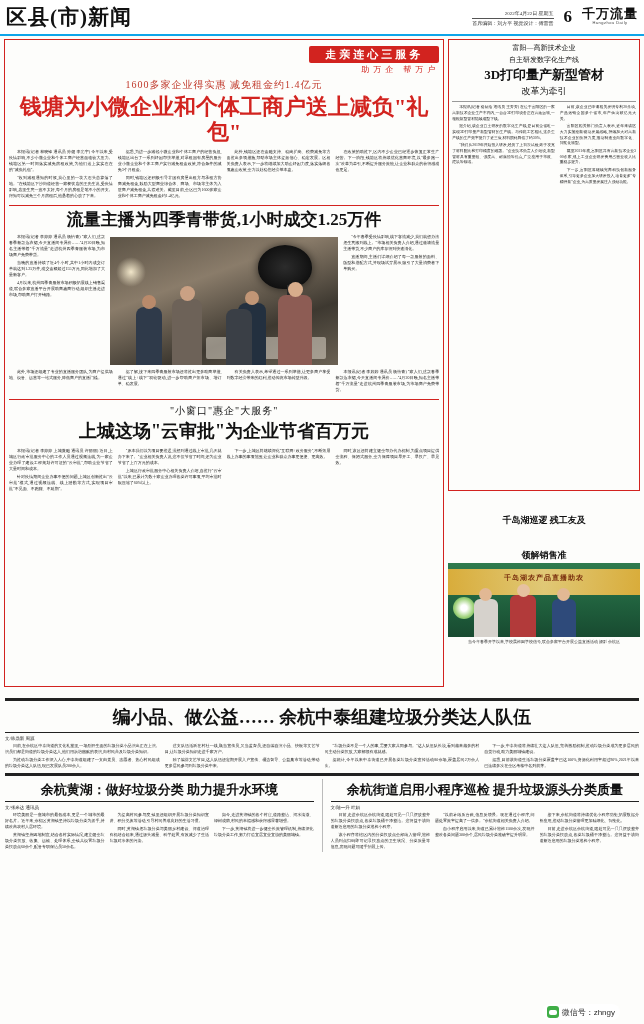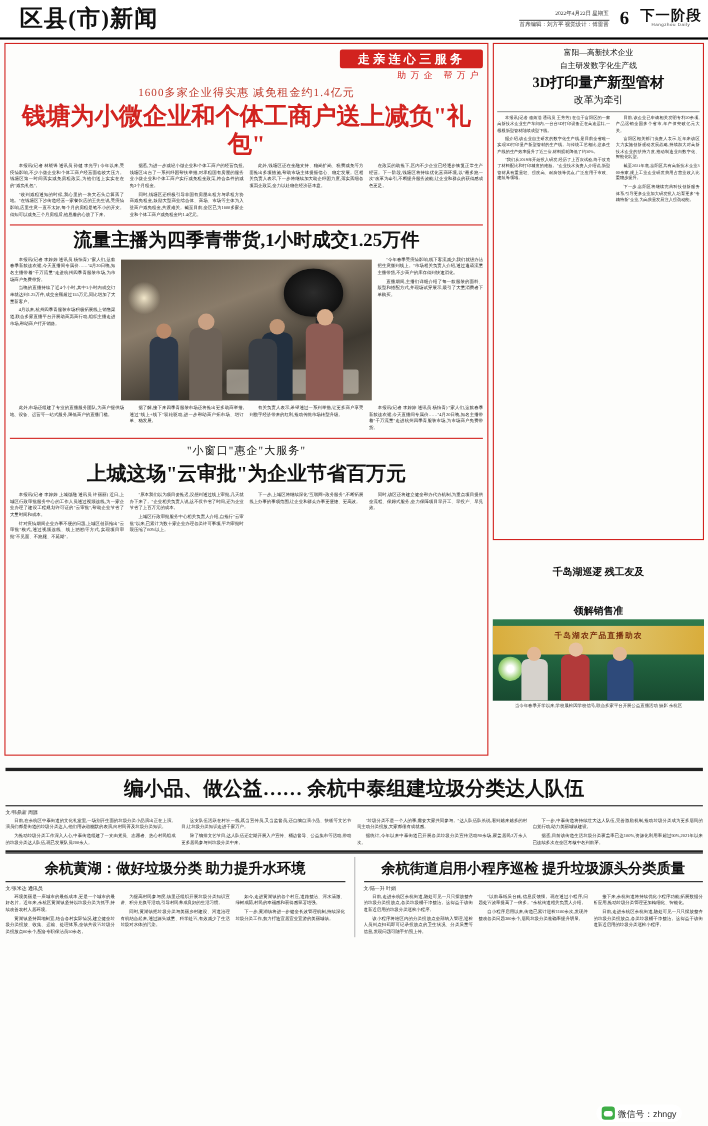--- a/index.html
+++ b/index.html
@@ -13,25 +13,24 @@
     width: 644px;
     height: 1024px;
     background: #fdfdfb;
     overflow: hidden;
   }
 
   
   .masthead {
     position: relative;
     height: 36px;
-    border-bottom: 2px solid #000000;
+    border-bottom: 2px solid #0ea5e9;
     background: #fff;
     display: flex;
     align-items: center;
-    padding-left: 12px;
   }
   .masthead-title {
     font-size: 21px;
     font-weight: bold;
     letter-spacing: 1px;
     color: #111;
     padding-left: 6px;
     font-family: "Liberation Serif", serif;
   }
   .masthead-right {
@@ -389,21 +388,21 @@
   <div class="masthead">
     <div class="masthead-title">区县(市)新闻</div>
     <div class="masthead-right">
       <div class="masthead-meta">
         <div>2022年4月22日 星期五</div>
         <div class="rule"></div>
         <div>首席编辑：刘方平 视觉设计：傅雷晋</div>
       </div>
       <div class="page-num">6</div>
       <div class="paper-logo">
-        <div class="cn">下一阶段</div>
+        <div class="cn">千万流量</div>
         <div class="en">Hangzhou Daily</div>
       </div>
     </div>
   </div>
 
   <div class="body-wrap">
 
     <div class="left-col">
       <div class="red-frame">
 

